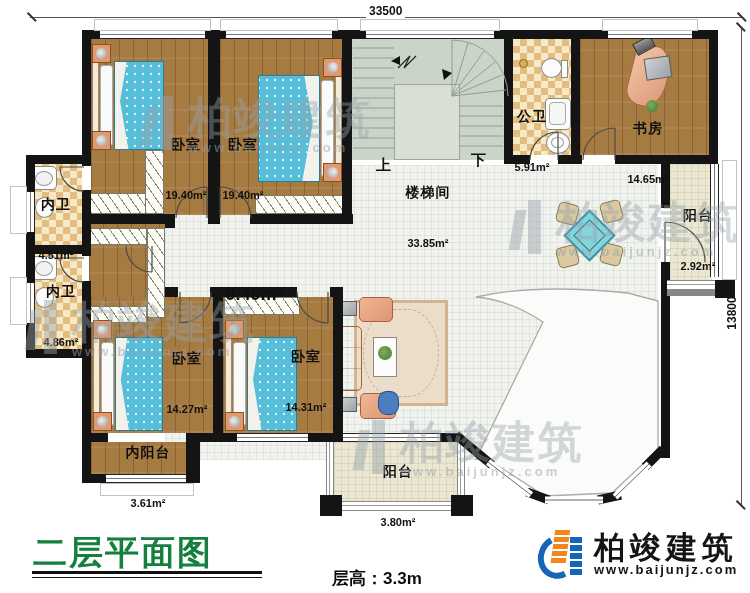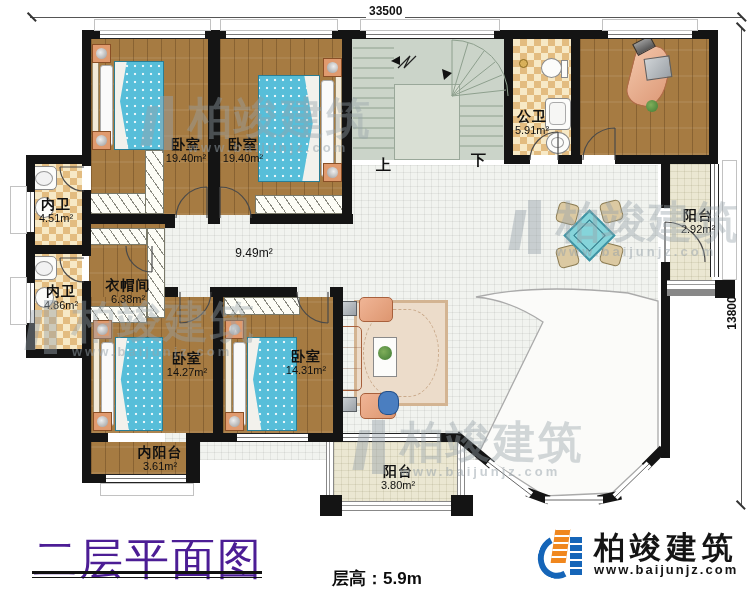--- a/index.html
+++ b/index.html
@@ -49,33 +49,33 @@
   .bed .ns.a{top:0;} .bed .ns.b{bottom:0;}
   .bed.flip{transform:scaleX(-1);}
   .salmon{background:linear-gradient(135deg,#f0b596,#dd9670);border:1px solid #a8603c;border-radius:5px;}
   .gray{background:linear-gradient(135deg,#cfd3d6,#9aa0a6);border:1px solid #5a5f63;}
   .whitebox{background:#fcfcfa;border:1px solid #8a8a8a;}
   .round{border-radius:50%;}
   .plantdot{background:radial-gradient(circle at 40% 40%,#7fae5a,#3f7a34);border-radius:50%;}
   
   .rlabel{position:absolute;text-align:center;line-height:1.15;color:#101010;}
   .rlabel .nm{font-size:14px;font-weight:bold;display:block;letter-spacing:1px;}
-  .rlabel .ar{font-size:11px;font-weight:normal;display:block;}
+  .rlabel .ar{font-size:11px;font-weight:bold;display:block;margin-top:37px;}
   .dimtext{font-size:12px;font-weight:bold;color:#111;background:#fff;padding:0 3px;}
   .updown{font-size:15px;font-weight:bold;}
   .dimline{background:#555;}
   .tick{width:12px;height:1.5px;background:#333;transform:rotate(45deg);}
   
   .wm{position:absolute;display:flex;align-items:flex-start;pointer-events:none;}
   .wm .wm-txt{font-size:44px;font-weight:bold;color:rgba(150,162,170,.42);letter-spacing:2px;line-height:1;}
   .wm .wm-url{font-size:13px;font-weight:bold;color:rgba(150,162,170,.5);letter-spacing:3px;}
   .wm-glyph{position:relative;width:40px;height:54px;margin-right:8px;}
   .wm-glyph i{position:absolute;background:rgba(150,162,170,.45);}
   
-  .ft-title{font-size:44px;font-weight:normal;letter-spacing:2px;color:#4c1d95;}
+  .ft-title{font-size:34px;font-weight:bold;letter-spacing:2px;color:#15803d;}
   .ft-scale{font-size:29px;font-weight:bold;color:#0c0c0c;}
   .ft-info{font-size:17px;font-weight:bold;color:#0c0c0c;}
   .ft-company{font-size:31px;font-weight:900;letter-spacing:5px;color:#141414;}
   .ft-url{font-size:13px;font-weight:bold;letter-spacing:2px;color:#141414;}
   svg{display:block;}
 </style>
 </head>
 <body>
 
 <div id="stage">
@@ -328,44 +328,48 @@
       <span class="ar">19.40m²</span>
     </div>
   <div class="rlabel" style="left:16px;top:196px;width:80px;">
     <span class="nm">内卫</span>
       <span class="ar">4.51m²</span>
     </div>
   <div class="rlabel" style="left:21px;top:283px;width:80px;">
     <span class="nm">内卫</span>
       <span class="ar">4.86m²</span>
     </div>
-  <div class="rlabel" style="left:88px;top:277px;width:80px;">
-    <span class="nm">衣帽间</span>
-      <span class="ar">6.38m²</span>
-    </div>
   <div class="rlabel" style="left:214px;top:247px;width:80px;">
-    <span class="ar" style="font-size:12px;">9.49m²</span>
+    <span class="ar" style="font-size:18px;">9.49m²</span>
+    </div>
+  <div class="rlabel" style="left:388px;top:184px;width:80px;">
+    <span class="nm">楼梯间</span>
+      <span class="ar">33.85m²</span>
     </div>
   <div class="rlabel" style="left:492px;top:108px;width:80px;">
     <span class="nm">公卫</span>
       <span class="ar">5.91m²</span>
     </div>
+  <div class="rlabel" style="left:608px;top:120px;width:80px;">
+    <span class="nm">书房</span>
+      <span class="ar">14.65m²</span>
+    </div>
   <div class="rlabel" style="left:663px;top:207px;width:70px;">
     <span class="nm">阳台</span>
       <span class="ar">2.92m²</span>
     </div>
   <div class="rlabel" style="left:147px;top:350px;width:80px;">
     <span class="nm">卧室</span>
       <span class="ar">14.27m²</span>
     </div>
   <div class="rlabel" style="left:266px;top:348px;width:80px;">
     <span class="nm">卧室</span>
       <span class="ar">14.31m²</span>
     </div>
-  <div class="rlabel" style="left:120px;top:444px;width:80px;">
+  <div class="rlabel" style="left:108px;top:444px;width:80px;">
     <span class="nm">内阳台</span>
       <span class="ar">3.61m²</span>
     </div>
   <div class="rlabel" style="left:358px;top:463px;width:80px;">
     <span class="nm">阳台</span>
       <span class="ar">3.80m²</span>
     </div>
   <div class="abs updown" style="left:376px;top:156px;">上</div>
   <div class="abs updown" style="left:471px;top:151px;">下</div>
 
@@ -407,21 +411,21 @@
     <div>
         <div class="wm-txt">柏竣建筑</div>
          <div class="wm-url">www.baijunjz.com</div>
       </div>
   </div>
 
   <div class="abs ft-title" style="left:33px;top:530px;">二层平面图</div>
   <div class="abs" style="left:32px;top:571px;width:230px;height:3px;background:#111;"></div>
   <div class="abs" style="left:32px;top:577px;width:230px;height:1px;background:#111;"></div>
   <div class="abs ft-info" style="left:332px;top:567px;">
-    <span>层高：</span><span>5.9m</span></div>
+    <span>层高：</span><span>3.3m</span></div>
   <div class="abs" style="left:538px;top:527px;width:52px;height:58px;">
     <div class="abs" style="left:0;top:8px;width:40px;height:44px;border:6px solid transparent;border-left-color:#1565b8;border-bottom-color:#1565b8;border-radius:50%;transform:rotate(18deg);"></div>
     <div class="abs" style="left:15px;top:2px;width:15px;height:34px;background:#f0871e;transform:skewX(-8deg);
          background-image:repeating-linear-gradient(0deg,transparent 0 5px,#fff 5px 7px);"></div>
     <div class="abs" style="left:32px;top:8px;width:12px;height:40px;background:#1565b8;
          background-image:repeating-linear-gradient(0deg,transparent 0 6px,#fff 6px 8px);"></div>
   </div>
   <div class="abs ft-company" style="left:594px;top:527px;">柏竣建筑</div>
   <div class="abs ft-url" style="left:594px;top:562px;">www.baijunjz.com</div>
 

